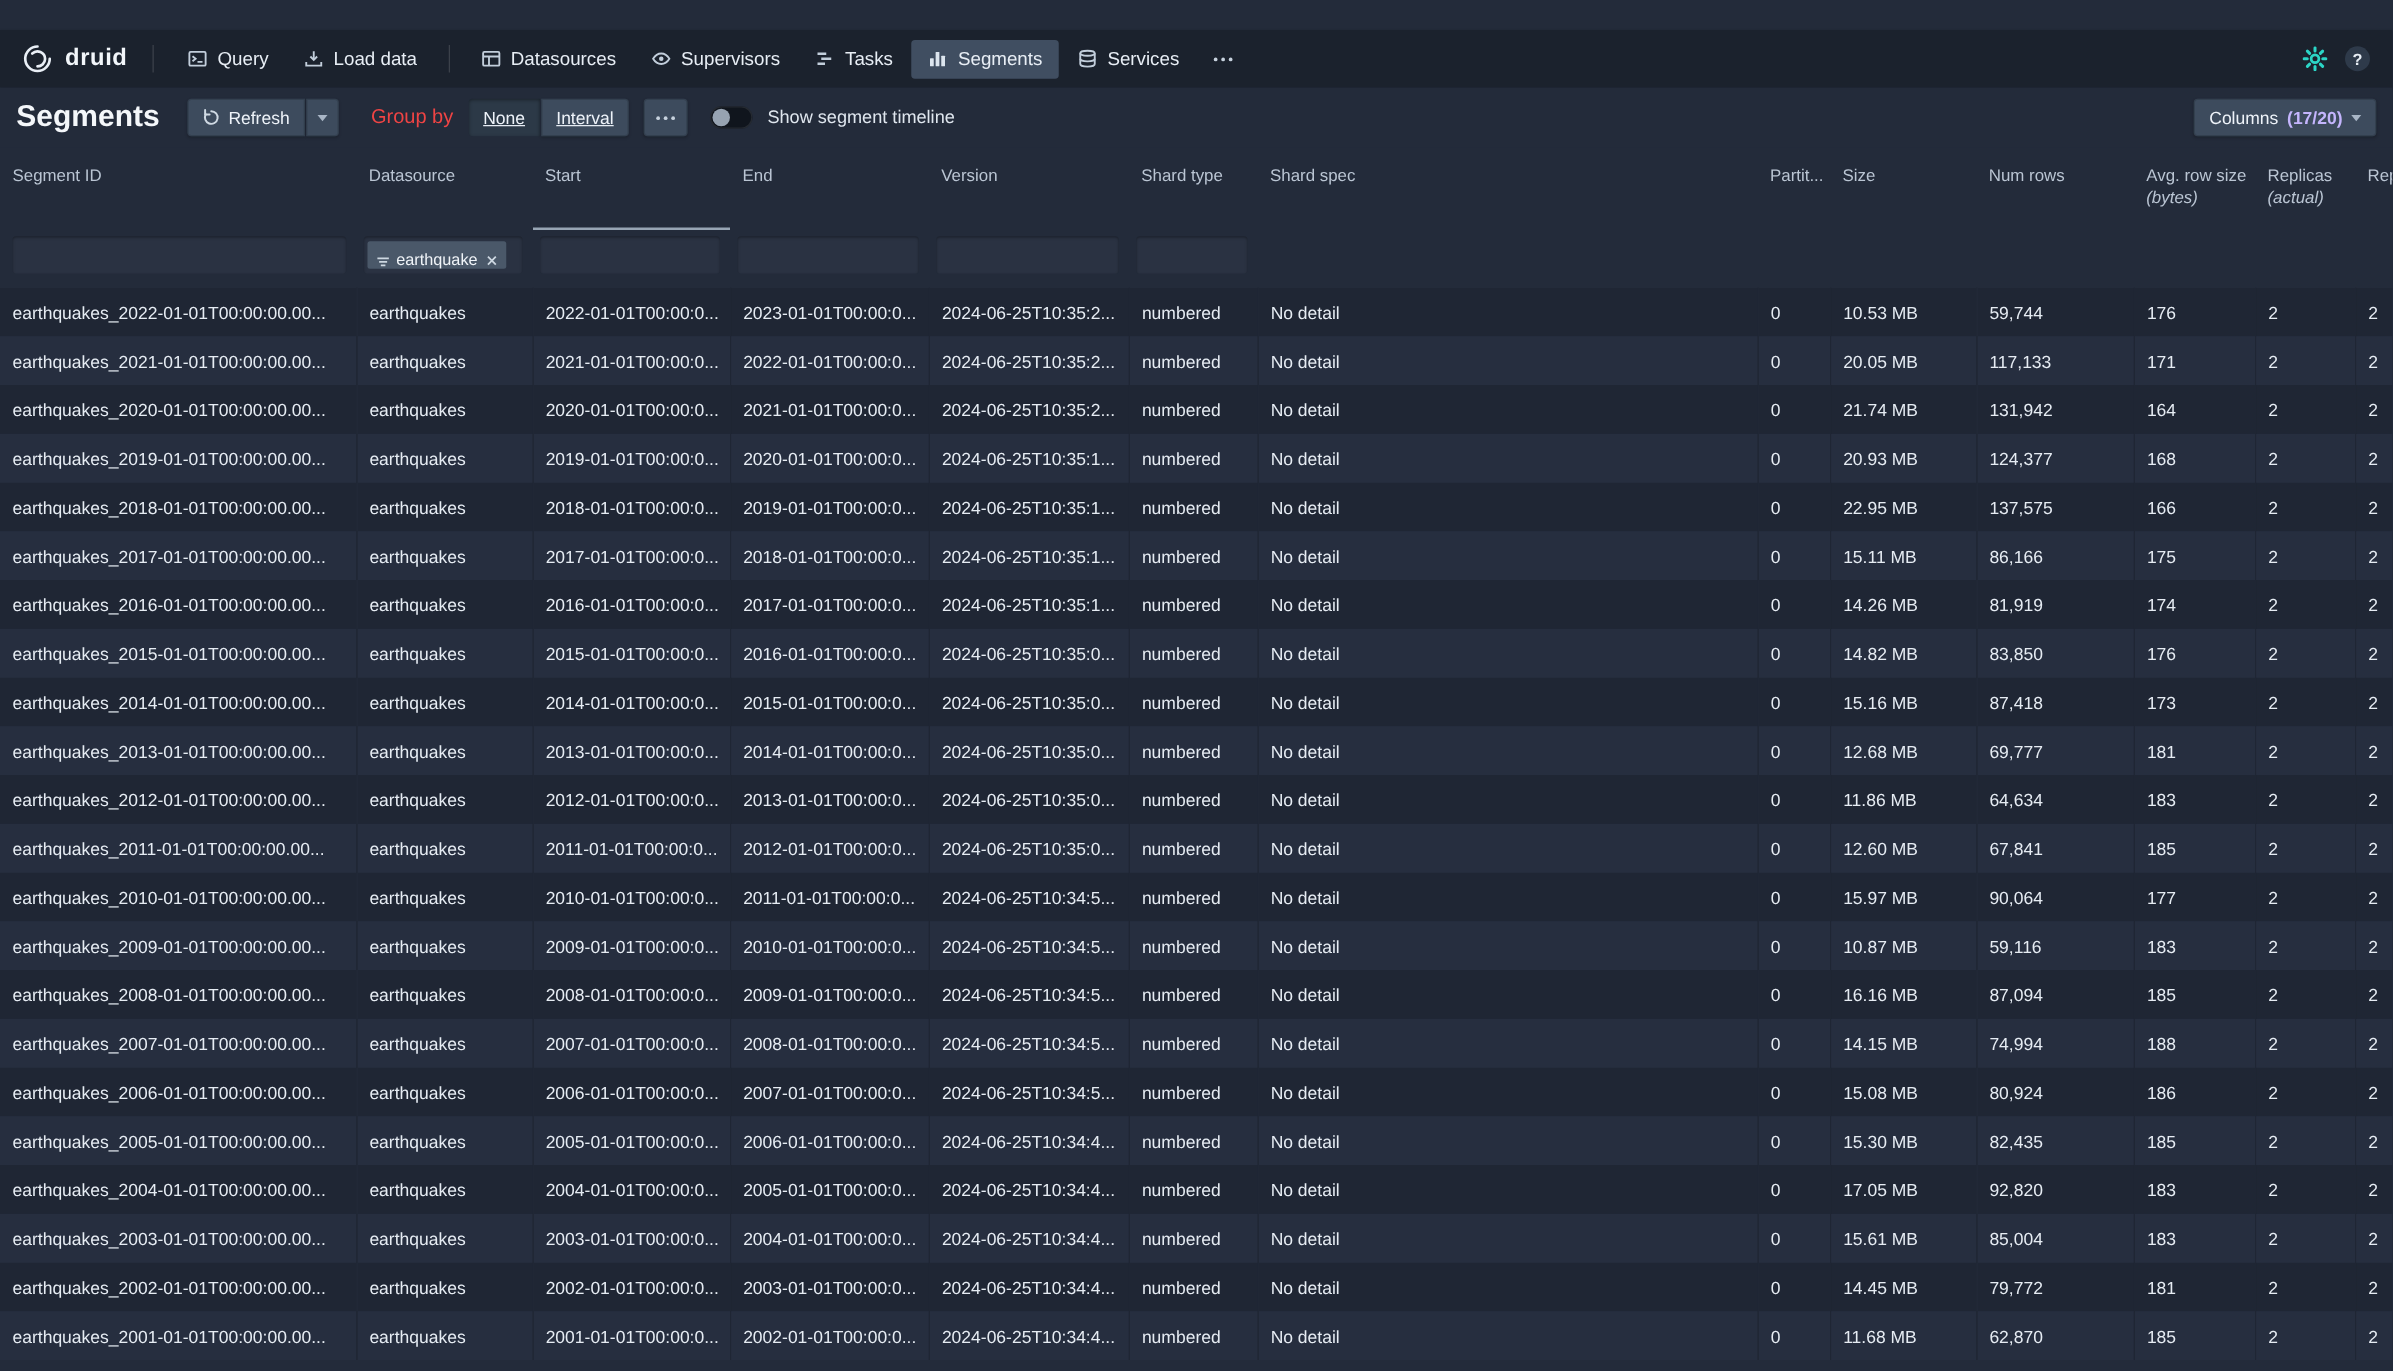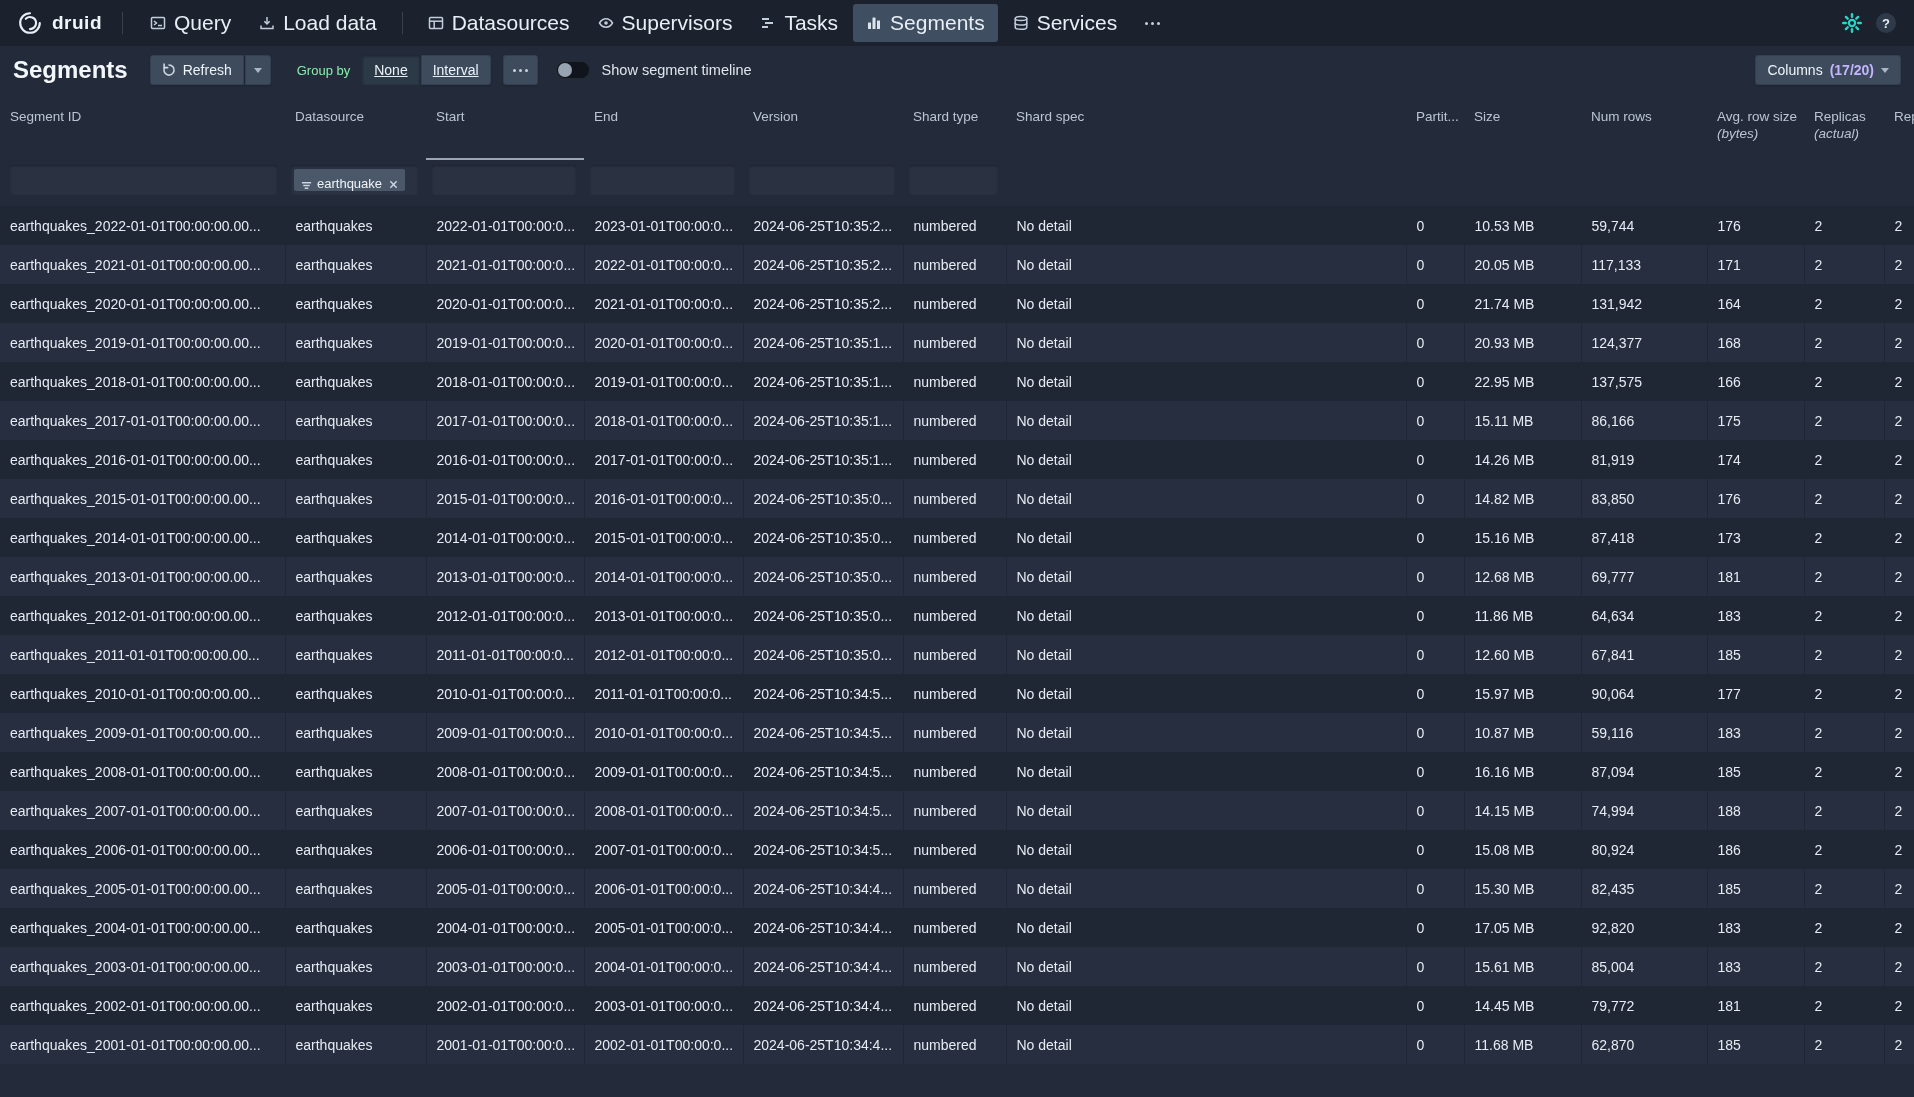--- a/index.html
+++ b/index.html
@@ -9,28 +9,29 @@
     background:#232b3a; color:#e6ecf3;
     -webkit-font-smoothing:antialiased;
   }
   .app { display:flex; flex-direction:column; width:1914px; height:1097px; }
 
   
   .topbar {
     height:46px; flex:0 0 46px; background:#1b222d;
     display:flex; align-items:center; padding:0 14px; gap:4px;
     box-shadow:0 1px 2px rgba(0,0,0,.35);
+    margin-top:24px;
   }
   .brand { display:flex; align-items:center; gap:8px; padding:0 6px 0 2px; cursor:pointer; }
   .brand-text { font-size:19px; font-weight:bold; color:#f2f6fa; letter-spacing:.5px; }
   .tb-divider { width:1px; height:22px; background:rgba(255,255,255,.14); margin:0 10px; }
   .nav { display:flex; align-items:center; gap:2px; }
   .nav-item {
     display:flex; align-items:center; gap:8px; padding:7px 13px; border-radius:3px;
-    font-size:21px; color:#e8eef5; cursor:pointer; white-space:nowrap;
+    font-size:15px; color:#e8eef5; cursor:pointer; white-space:nowrap;
   }
   .nav-item.active { background:#404e61; }
   .nicon { display:inline-flex; width:16px; height:16px; align-items:center; justify-content:center; }
   .dots { display:inline-flex; gap:3px; align-items:center; }
   .dots i { width:3px; height:3px; border-radius:50%; background:#c7d2de; display:block; }
   .topbar-spacer { flex:1; }
   .topbar-right { display:flex; align-items:center; gap:14px; padding-right:4px; }
   .help-bubble {
     width:20px; height:20px; border-radius:50%; background:#2e3a4a;
     display:flex; align-items:center; justify-content:center;
@@ -51,21 +52,21 @@
     box-shadow:inset 0 0 0 1px rgba(17,20,24,.2), 0 1px 2px rgba(17,20,24,.3);
   }
   .btn.pressed { background:#2c3947; box-shadow:inset 0 1px 3px rgba(0,0,0,.4); }
   .split { display:inline-flex; }
   .split .btn.main { border-radius:3px 0 0 3px; }
   .split .btn.caret-part { border-radius:0 3px 3px 0; margin-left:1px; padding:0 9px; }
   .caret {
     width:0; height:0; border-left:4px solid transparent; border-right:4px solid transparent;
     border-top:5px solid #a9b6c6; display:inline-block;
   }
-  .tb-label { font-size:13px; color:#86efac; }
+  .tb-label { font-size:16px; color:#ef4444; }
   .btn-group { display:inline-flex;text-decoration:underline; }
   .btn-group .btn:first-child { border-radius:3px 0 0 3px; }
   .btn-group .btn:last-child { border-radius:0 3px 3px 0; margin-left:1px; }
   .icon-btn { padding:0 10px; }
   .switch {
     width:34px; height:18px; border-radius:9px; background:#10151d; position:relative;
     box-shadow:inset 0 0 0 1px rgba(255,255,255,.09); cursor:pointer; margin-left:6px;
   }
   .switch .knob { position:absolute; left:2px; top:2px; width:14px; height:14px; border-radius:50%; background:#97a3b1; }
   .timeline-label { font-size:14.5px; color:#dfe6ee; }

